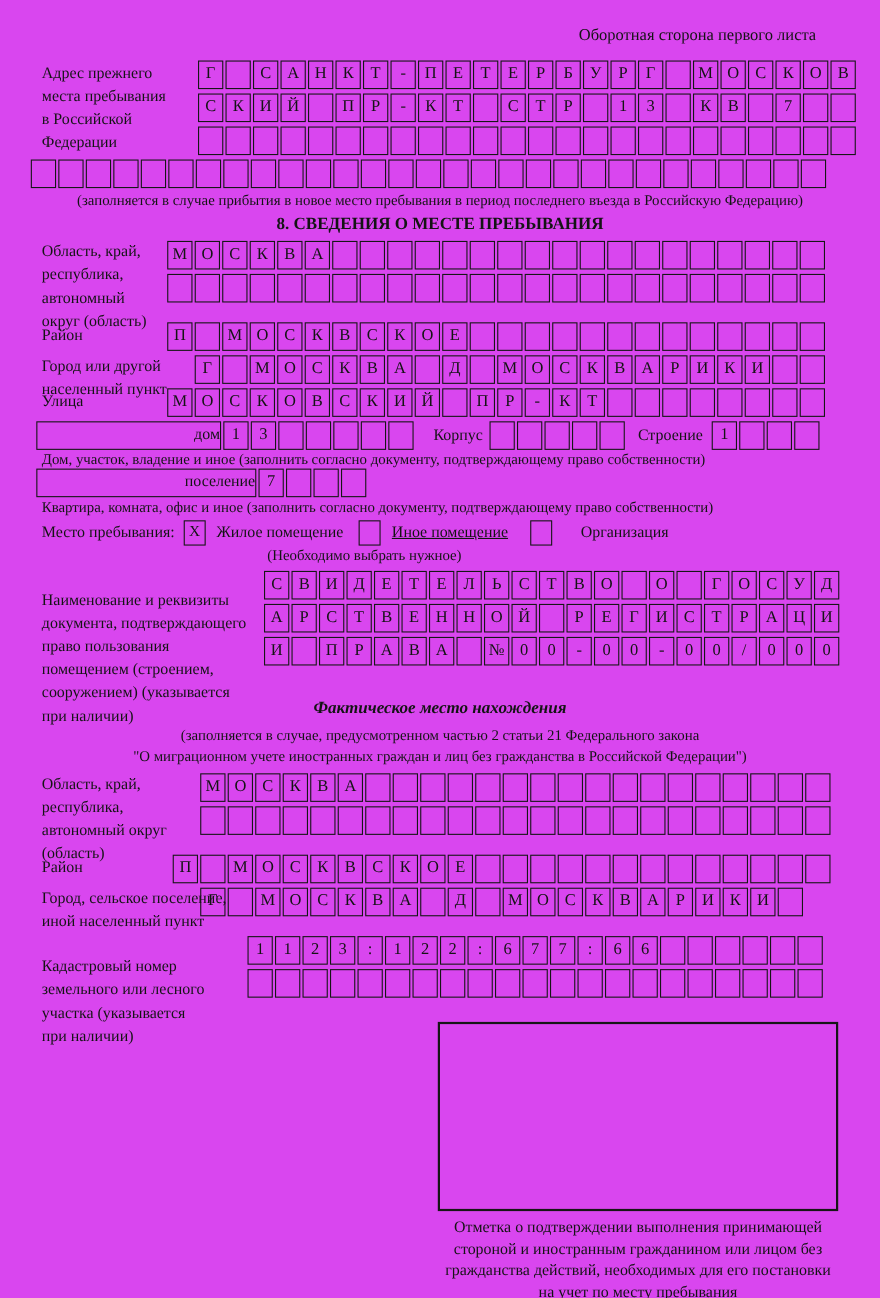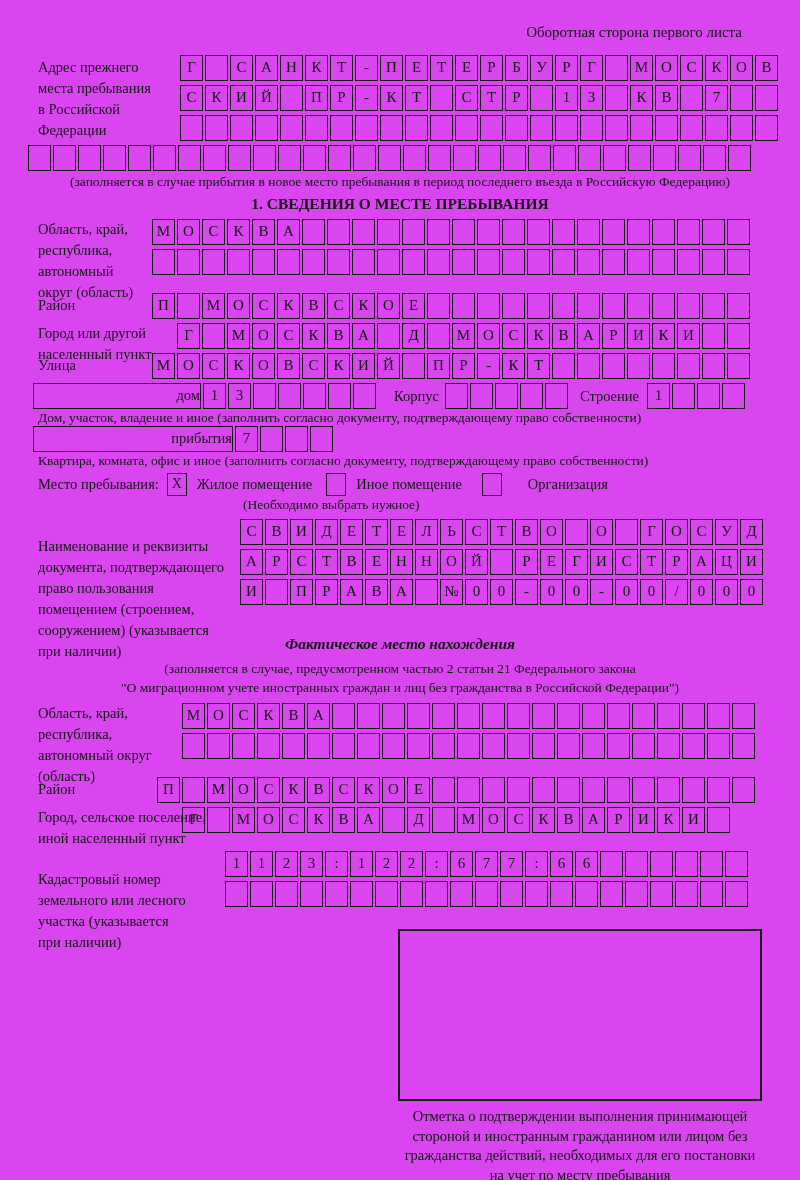--- a/index.html
+++ b/index.html
@@ -149,21 +149,21 @@
         <span class="cell"></span>
         <span class="cell"></span>
         <span class="cell"></span>
         <span class="cell"></span>
         <span class="cell"></span>
         <span class="cell"></span>
       </div>
   </div>
   <div class="center-note">(заполняется в случае прибытия в новое место пребывания в период последнего въезда в Российскую Федерацию)</div>
 
-  <div class="h-bold" style="margin-top:5px; height:20px;">1. СВЕДЕНИЯ О МЕСТЕ ПРЕБЫВАНИЯ</div>
+  <div class="h-bold" style="margin-top:5px; height:20px;">8. СВЕДЕНИЯ О МЕСТЕ ПРЕБЫВАНИЯ</div>
 
   <div class="sec" style="margin-top:4px; height:74px;">
     <div class="sec-label" style="top:0;">Область, край,
 республика,
 автономный
 округ (область)</div>
     <div class="cellrow" style="margin-left:152px;">
         <span class="cell">М</span>
         <span class="cell">О</span>
         <span class="cell">С</span>
@@ -330,36 +330,36 @@
     <div class="cellrow" style="margin-bottom:0;">
         <span class="cell">1</span>
         <span class="cell"></span>
         <span class="cell"></span>
         <span class="cell"></span>
       </div>
   </div>
   <div class="caption">Дом, участок, владение и иное (заполнить согласно документу, подтверждающему право собственности)</div>
 
   <div class="inline-row" style="margin-left:33px; height:26px;">
-    <div class="field-rect" style="width:200px;">прибытия</div>
+    <div class="field-rect" style="width:200px;">поселение</div>
     <div class="cellrow" style="margin-bottom:0;">
         <span class="cell">7</span>
         <span class="cell"></span>
         <span class="cell"></span>
         <span class="cell"></span>
       </div>
   </div>
   <div class="caption" style="margin-bottom:3px;">Квартира, комната, офис и иное (заполнить согласно документу, подтверждающему право собственности)</div>
 
   <div class="inline-row" style="margin-left:38px; height:24px;">
     <span class="small-label">Место пребывания:</span>
     <span class="checkbox" style="margin-left:8px;">X</span>
     <span class="small-label" style="margin-left:10px;">Жилое помещение</span>
     <span class="checkbox" style="margin-left:14px;"></span>
-    <span class="small-label" style="margin-left:10px;">Иное помещение</span>
+    <span class="small-label" style="margin-left:10px;text-decoration:underline;">Иное помещение</span>
     <span class="checkbox" style="margin-left:20px;"></span>
     <span class="small-label" style="margin-left:26px;">Организация</span>
   </div>
   <div style="margin-left:243px; font-size:13.5px; height:17px; line-height:17px;">(Необходимо выбрать нужное)</div>
 
   <div class="sec" style="margin-top:6px; height:116px;">
     <div class="sec-label" style="width:195px; top:17px;">Наименование и реквизиты
 документа, подтверждающего
 право пользования
 помещением (строением,

